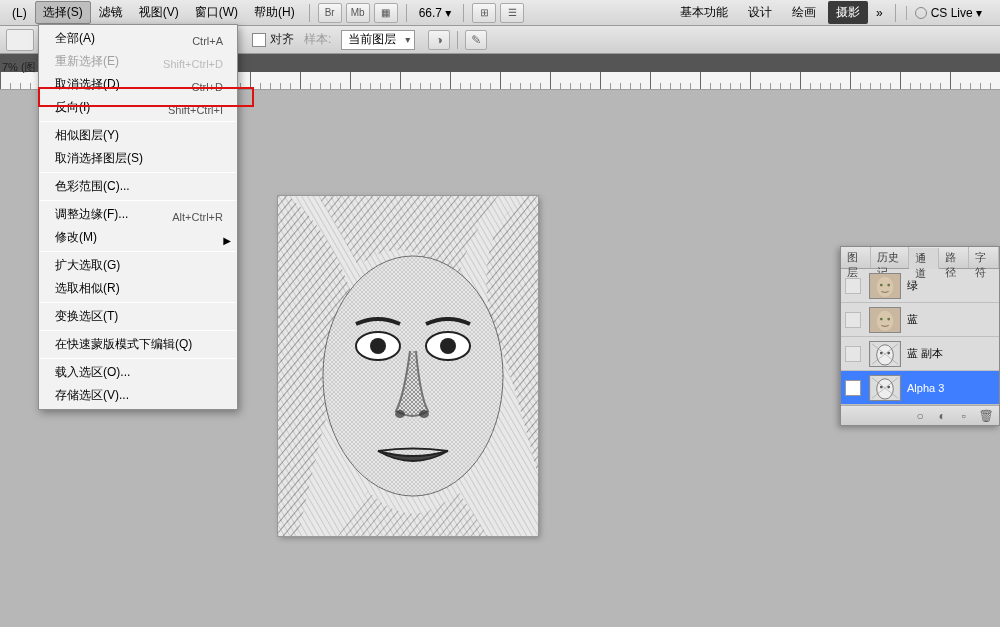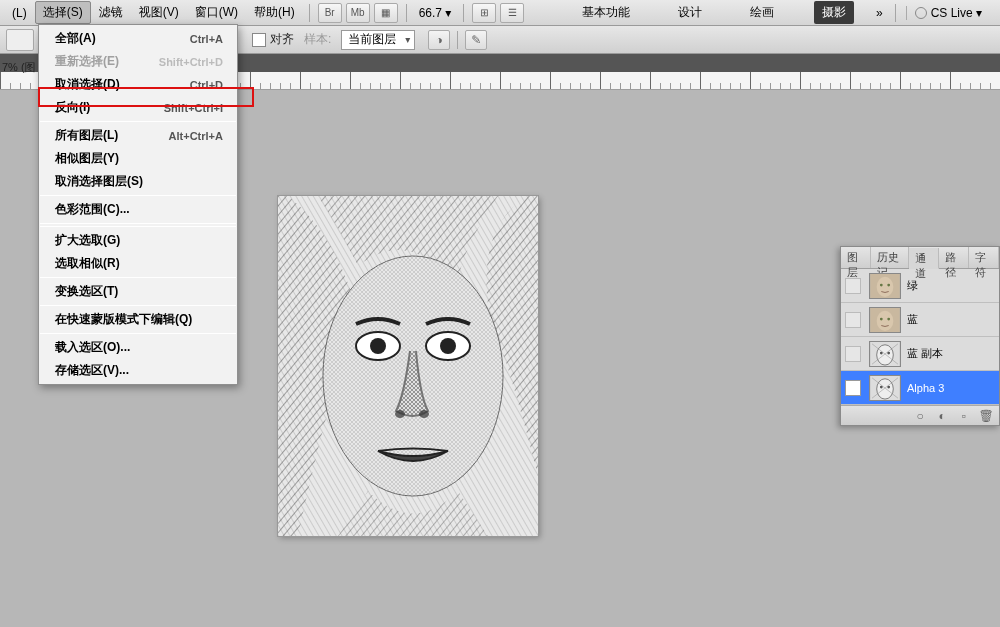--- a/index.html
+++ b/index.html
@@ -5,21 +5,21 @@
   * { box-sizing: border-box; margin: 0; padding: 0; font-family: "Microsoft YaHei", Arial, sans-serif; }
   body { background: #b7b7b7; width: 1000px; height: 627px; overflow: hidden; position: relative; }
 
   .menubar { height: 26px; background: linear-gradient(#e9e9e9,#d5d5d5); border-bottom: 1px solid #9a9a9a; display: flex; align-items: center; font-size: 12px; padding-left: 4px; }
   .menubar .menu-item { padding: 3px 8px; cursor: default; }
   .menubar .menu-item.active { background: #bebebe; border: 1px solid #888; border-radius: 2px; padding: 2px 7px; }
   .menubar .sep { width: 1px; height: 18px; background: #a5a5a5; margin: 0 6px; }
   .menubar .icon-btn { width: 24px; height: 20px; border: 1px solid #aaa; background: linear-gradient(#f7f7f7,#ddd); margin: 0 2px; border-radius: 2px; display:flex; align-items:center; justify-content:center; font-size:10px; color:#555;}
   .menubar .zoom { font-size: 12px; padding: 0 6px; }
   .menubar .right { margin-left: auto; display:flex; align-items:center; padding-right:10px; }
-  .menubar .workspace-btn { font-size: 12px; padding: 3px 8px; margin: 0 16px; cursor:default; }
+  .menubar .workspace-btn { font-size: 12px; padding: 3px 8px; margin: 0 2px; cursor:default; }
   .menubar .workspace-btn.active { background: #3a3a3a; color: #fff; border-radius: 2px; }
   .menubar .double-chevron { font-size: 12px; padding: 0 6px; }
   .menubar .cslive { display:flex; align-items:center; font-size:12px; padding: 0 8px; border-left:1px solid #aaa; margin-left:4px;}
   .menubar .cslive .circ { width:12px; height:12px; border:1px solid #888; border-radius:50%; margin-right:4px;}
 
   .optbar { height: 28px; background: linear-gradient(#e7e7e7,#d0d0d0); border-bottom: 1px solid #9a9a9a; display:flex; align-items:center; font-size:12px; padding-left:6px; }
   .optbar .tool-slot { width:28px; height:22px; border:1px solid #aaa; background:#eee; border-radius:2px; margin-right:8px;}
   .optbar .check { width:14px; height:14px; border:1px solid #888; background:#fff; margin-right:4px; display:inline-block;}
   .optbar label { margin-right:10px; color:#222; }
   .optbar .disabled { color:#999; }
@@ -32,21 +32,21 @@
   .ruler .tick { position:absolute; top:0; width:1px; height:100%; background:#999; }
   .ruler .major { background:#666; }
   .left-strip { position:absolute; left:0; top:26px; width:38px; display:flex; flex-direction:column; font-size:11px; z-index:5;}
   .left-strip .txt { padding:4px 2px; color:#222; }
 
   .canvas-wrap { position:absolute; left:278px; top:196px; width:260px; height:340px; background:#fff; box-shadow:0 0 0 1px #999, 2px 2px 6px rgba(0,0,0,.3);}
   .canvas-wrap svg { width:100%; height:100%; display:block; }
 
   
   .dropdown { position:absolute; left:38px; top:24px; width:200px; background:#f2f2f2; border:1px solid #8f8f8f; box-shadow:2px 3px 8px rgba(0,0,0,0.35); font-size:12px; z-index:50; padding:2px 0;}
-  .dropdown .row { display:flex; justify-content:space-between; align-items:center; padding:3px 14px 3px 16px; cursor:default; position:relative;font-weight:bold;}
+  .dropdown .row { display:flex; justify-content:space-between; align-items:flex-end; padding:3px 14px 3px 16px; cursor:default; position:relative;}
   .dropdown .row.disabled { color:#a0a0a0; }
   .dropdown .row .shortcut { color:#555; font-size:11px; }
   .dropdown .row.disabled .shortcut { color:#bbb; }
   .dropdown .divider { height:1px; background:#c8c8c8; margin:2px 1px; border-bottom:1px solid #fff;}
   .dropdown .row .arrow { position:absolute; right:6px; font-size:10px; }
   .red-outline { position:absolute; border:2px solid #d11; z-index:60; pointer-events:none;}
 
   
   .panel { position:absolute; right:0; top:246px; width:160px; background:#dcdcdc; border:1px solid #8a8a8a; box-shadow:-2px 2px 6px rgba(0,0,0,.3); font-size:11px;}
   .panel .tabs { display:flex; height:22px; background:linear-gradient(#e5e5e5,#cfcfcf); border-bottom:1px solid #a0a0a0;}
@@ -231,37 +231,41 @@
     <div class="row">
       <span>取消选择(D)</span>
       <span class="shortcut">Ctrl+D</span>
     </div>
     <div class="row">
       <span>反向(I)</span>
       <span class="shortcut">Shift+Ctrl+I</span>
     </div>
     <div class="divider"></div>
     <div class="row">
-      <span>所有图层(L)</span>
-      <span class="shortcut">Alt+Ctrl+A</span>
-    </div>
-    <div class="row">
       <span>相似图层(Y)</span>
       <span class="shortcut"></span>
     </div>
     <div class="row">
       <span>取消选择图层(S)</span>
       <span class="shortcut"></span>
     </div>
     <div class="divider"></div>
     <div class="row">
       <span>色彩范围(C)...</span>
       <span class="shortcut"></span>
     </div>
     <div class="divider"></div>
+    <div class="row">
+      <span>调整边缘(F)...</span>
+      <span class="shortcut">Alt+Ctrl+R</span>
+    </div>
+    <div class="row">
+      <span>修改(M)</span>
+      <span class="arrow">▶</span>
+    </div>
     <div class="divider"></div>
     <div class="row">
       <span>扩大选取(G)</span>
       <span class="shortcut"></span>
     </div>
     <div class="row">
       <span>选取相似(R)</span>
       <span class="shortcut"></span>
     </div>
     <div class="divider"></div>

